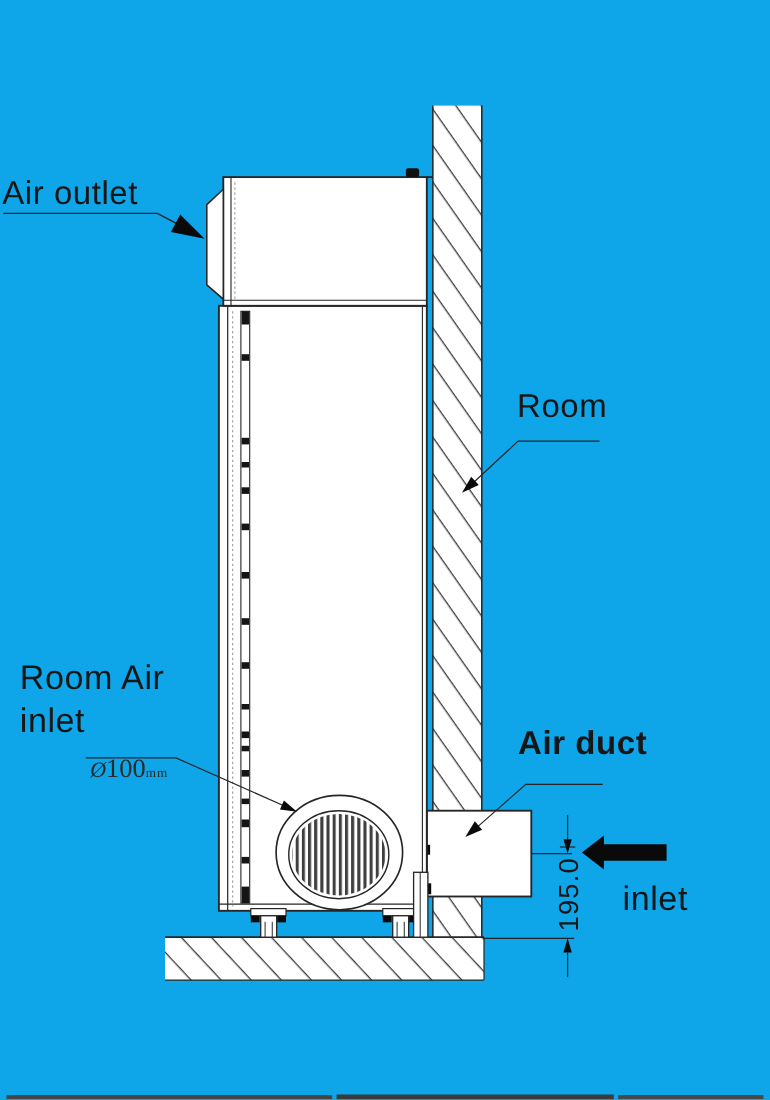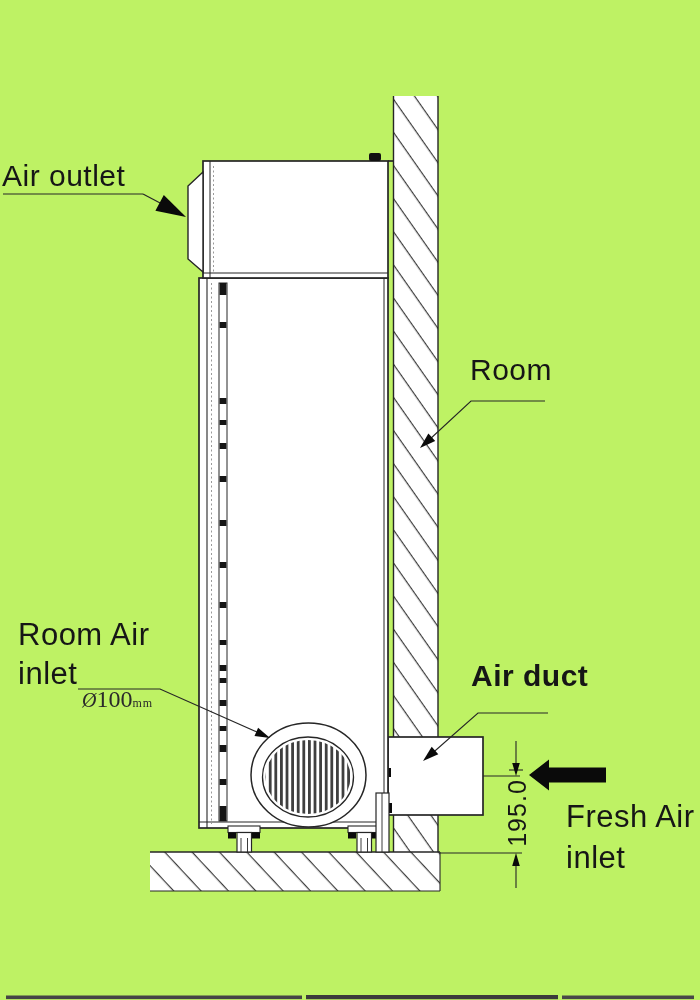--- a/index.html
+++ b/index.html
@@ -1,17 +1,17 @@
 <!DOCTYPE html>
 <html><head>
 <meta charset="utf-8">
 <style>
   html,body{margin:0;padding:0;background:#ffffff;}
   .stage{
-    position:relative;width:700px;height:1000px;background:#bef264;overflow:hidden;
+    position:relative;width:700px;height:1000px;background:#0ea5e9;overflow:hidden;
     font-family:"Liberation Sans", sans-serif;
   }
   .stage svg{position:absolute;left:0;top:0;}
   .lbl{
     position:absolute;color:#161616;font-size:30px;line-height:1.22;
     letter-spacing:0.5px;white-space:nowrap;
   }
   .lbl .ln{display:block;}
   .dim-label{
     position:absolute;left:477px;top:800px;width:80px;height:26px;
@@ -171,29 +171,28 @@
       <rect x="6" y="995.5" width="296" height="3.6" fill="#454545"></rect>
       <rect x="306" y="995" width="252" height="4.2" fill="#3b3b3b"></rect>
       <rect x="562" y="995.5" width="132" height="3.6" fill="#484848"></rect>
     </g>
   </svg>
 
   <div class="lbl" style="left:2px;top:158px;">Air outlet</div>
 
   <div class="lbl" style="left:470px;top:352px;">Room</div>
 
-  <div class="lbl" style="left:18px;top:596px;font-size:31px;line-height:39px;margin-top:19px;">
+  <div class="lbl" style="left:18px;top:596px;font-size:31px;line-height:39px;">
     <span class="ln">Room Air</span>
     <span class="ln">inlet</span>
   </div>
 
   <div class="lbl" style="left:471px;top:658px;font-weight:bold;">Air duct</div>
 
   <div class="lbl" style="left:566px;top:796px;font-size:31px;line-height:41px;">
-    <span class="ln">Fresh Air</span>
     <span class="ln">inlet</span>
   </div>
 
   <div class="dia-label">
     <span class="sym">Ø</span><span>100</span><span class="unit">mm</span>
   </div>
 
   <div class="dim-label">195.0</div>
 
 </div>

